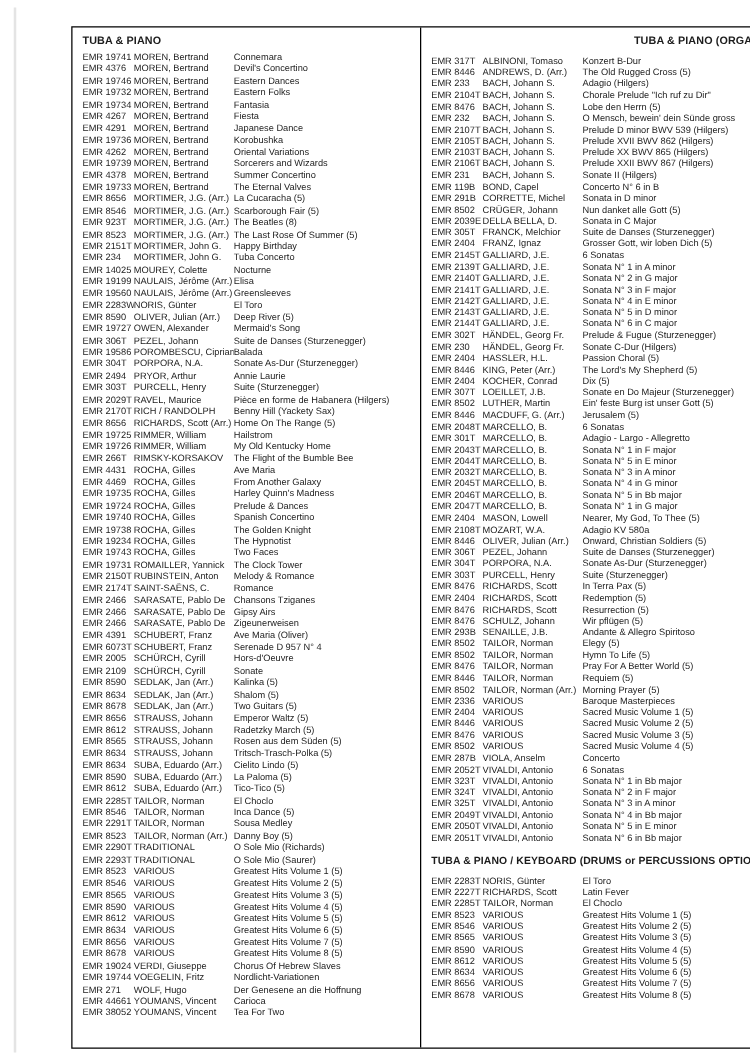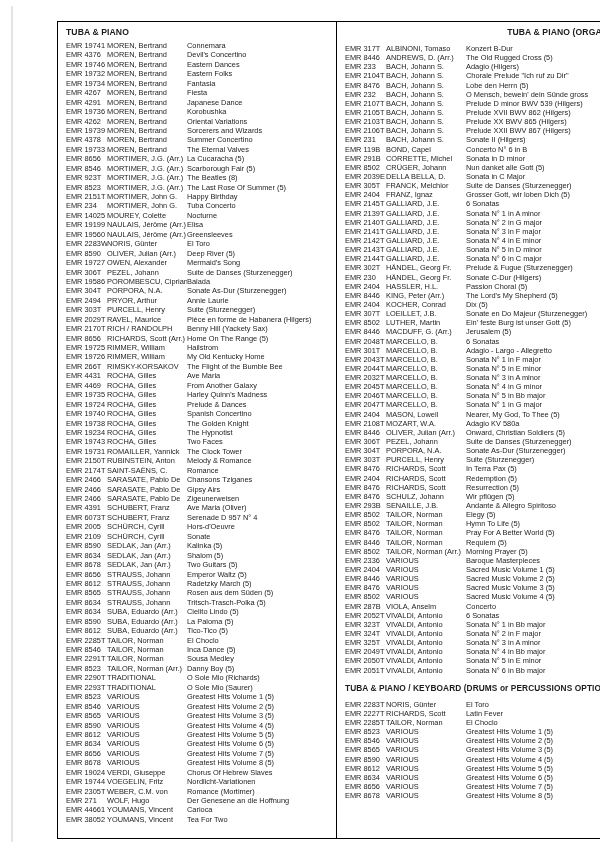--- a/index.html
+++ b/index.html
@@ -419,25 +419,20 @@
           <span class="cell code">EMR 19024</span>
           <span class="cell composer">VERDI, Giuseppe</span>
           <span class="cell title">Chorus Of Hebrew Slaves</span>
         </div>
         <div class="row">
           <span class="cell code">EMR 19744</span>
           <span class="cell composer">VOEGELIN, Fritz</span>
           <span class="cell title">Nordlicht-Variationen</span>
         </div>
         <div class="row">
-          <span class="cell code">EMR 2305T</span>
-          <span class="cell composer">WEBER, C.M. von</span>
-          <span class="cell title">Romance (Mortimer)</span>
-        </div>
-        <div class="row">
           <span class="cell code">EMR 271</span>
           <span class="cell composer">WOLF, Hugo</span>
           <span class="cell title">Der Genesene an die Hoffnung</span>
         </div>
         <div class="row">
           <span class="cell code">EMR 44661</span>
           <span class="cell composer">YOUMANS, Vincent</span>
           <span class="cell title">Carioca</span>
         </div>
         <div class="row">

